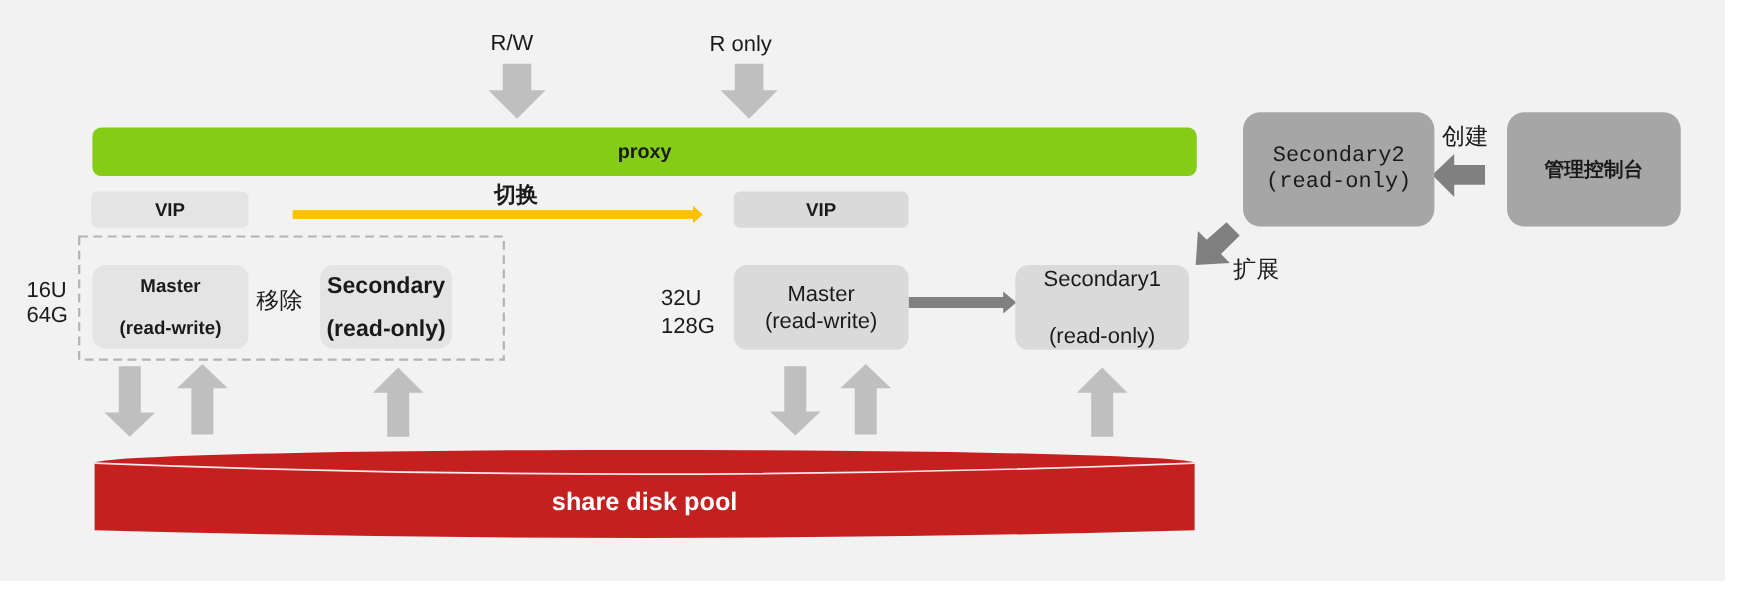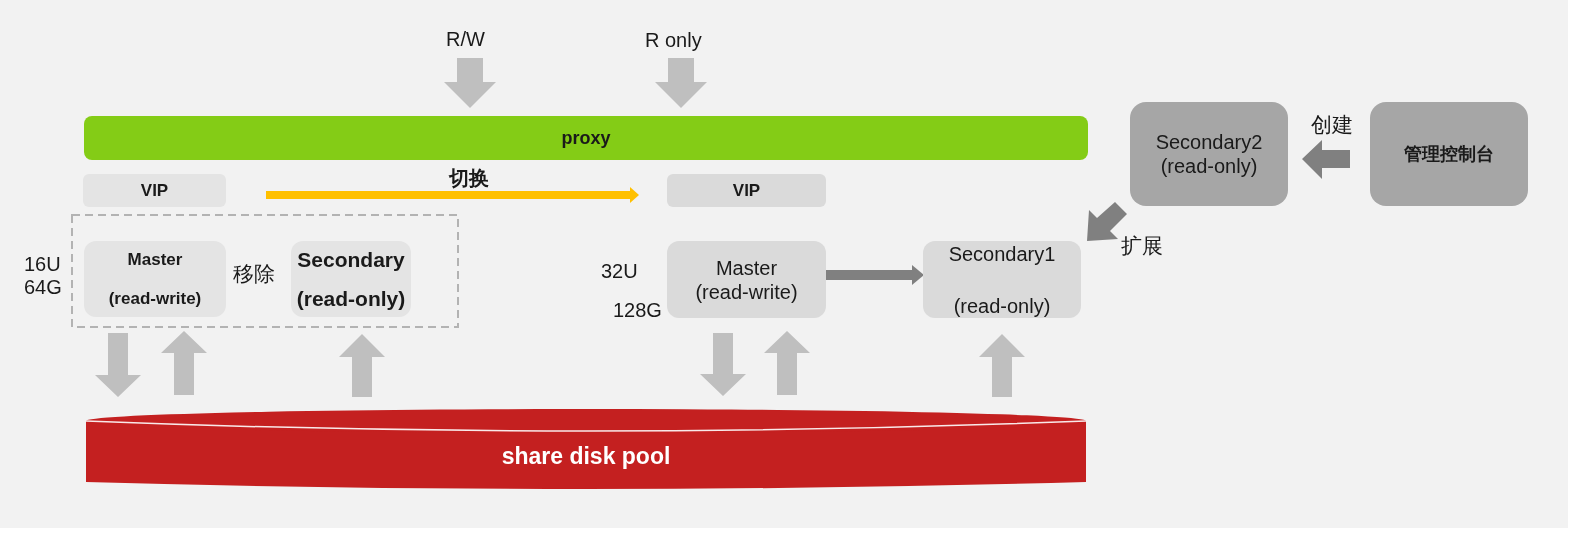--- a/index.html
+++ b/index.html
@@ -77,35 +77,35 @@
   </div>
 
   <div class="lbl" style="left:233px;top:262px;font-size:21px;">移除</div>
 
   <div class="box light bold" style="left:291px;top:241px;width:120px;height:76px;font-size:21px;border-radius:12px;">
     <span style="line-height:20px;margin-bottom:19px;">Secondary</span>
     <span style="line-height:20px;">(read-only)</span>
   </div>
 
   <div class="lbl" style="left:601px;top:259px;">32U</div>
-  <div class="lbl" style="left:601px;top:298px;margin-left:12px;">128G</div>
+  <div class="lbl" style="left:601px;top:285px;">128G</div>
 
   <div class="box light2" style="left:667px;top:241px;width:159px;height:77px;font-size:20px;line-height:24px;border-radius:12px;">
     <span>Master</span>
     <span>(read-write)</span>
   </div>
 
   <div class="box light2" style="left:923px;top:241px;width:158px;height:77px;font-size:20px;line-height:24px;border-radius:12px;gap:28px;">
     <span>Secondary1</span>
     <span>(read-only)</span>
   </div>
 
   <div class="lbl" style="left:1121px;top:234px;font-size:21px;">扩展</div>
 
-  <div class="box dark" style="left:1130px;top:102px;width:158px;height:104px;font-size:20px;line-height:24px;">
+  <div class="box dark" style="left:1130px;top:102px;width:174px;height:104px;font-size:20px;line-height:24px;font-family:Liberation Mono, monospace;">
     <span>Secondary2</span>
     <span>(read-only)</span>
   </div>
 
   <div class="lbl" style="left:1311px;top:113px;font-size:21px;">创建</div>
 
   <div class="box bold" style="left:86px;top:438px;width:1000px;height:36px;color:#ffffff;font-size:23px;">
     <span>share disk pool</span>
   </div>
 

